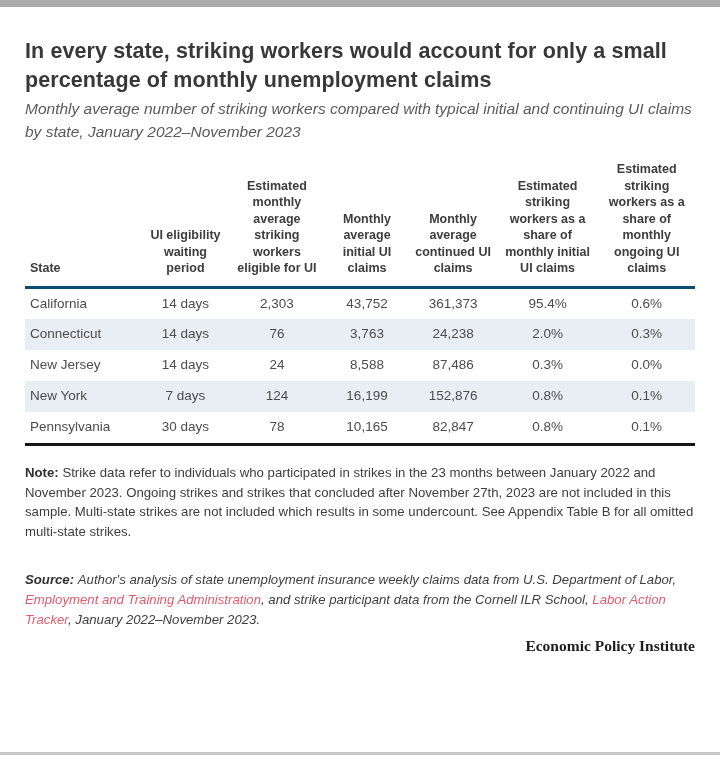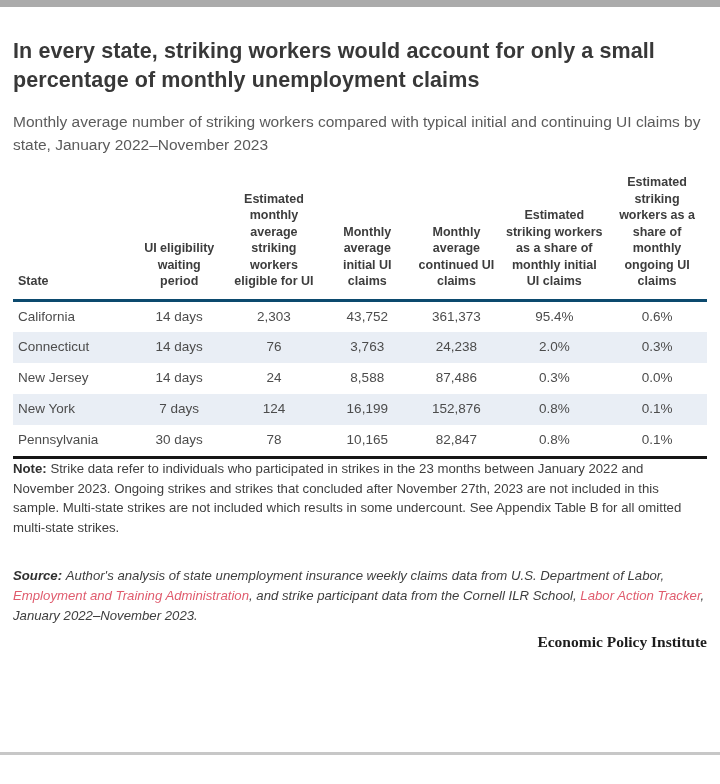--- a/index.html
+++ b/index.html
@@ -10,35 +10,36 @@
     font-family: "Liberation Sans", sans-serif;
     overflow: hidden;
     position: relative;
   }
   .top-bar {
     height: 7px;
     width: 100%;
     background: #ababab;
   }
   .content {
-    padding: 0 13px;
+    padding: 0 25px;
   }
   .fig-title {
     margin-top: 30px;
     font-size: 21.5px;
     font-weight: 700;
     color: #383838;
     line-height: 1.33;
     letter-spacing: 0.1px;
   }
   .fig-subtitle {
-    margin-top: 17px;
+    margin-top: 4px;
     font-size: 15.5px;
     color: #5b5b5b;
     line-height: 1.45;
+    font-style: italic;
   }
   table {
     width: 100%;
     margin-top: 18px;
     border-collapse: collapse;
     table-layout: fixed;
   }
   thead th {
     font-size: 12.5px;
     font-weight: 700;
@@ -58,21 +59,21 @@
     line-height: 1.1;
   }
   tbody td:first-child { text-align: left; padding-left: 5px; }
   tbody tr:nth-child(even) { background: #e9eef5; }
   tbody tr:last-child td { border-bottom: 3px solid #161616; }
   .fig-note, .fig-source {
     font-size: 13.2px;
     color: #3e3e3e;
     line-height: 1.5;
   }
-  .fig-note { }
+  .fig-note { margin-top: 17px; }
   .fig-source { margin-top: 28px; font-style: italic; }
   .b { font-weight: 700; color: #2f2f2f; }
   a.lnk { color: #e05c6e; text-decoration: none; cursor: pointer; }
   .branding {
     margin-top: 8px;
     text-align: right;
     font-family: "Liberation Serif", serif;
     font-weight: 700;
     font-size: 15.5px;
     color: #1d1d1d;

